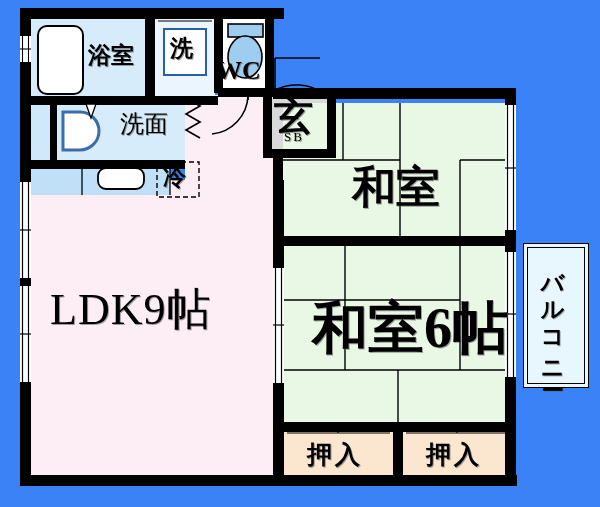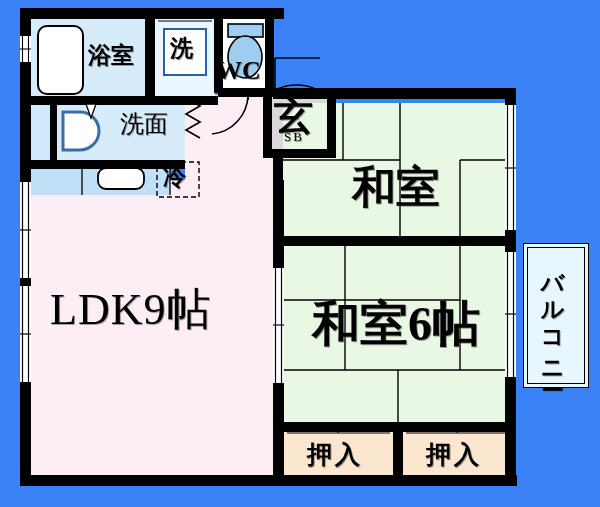--- a/index.html
+++ b/index.html
@@ -226,20 +226,20 @@
   <div class="label" style="left:163px;top:166px;font-size:23px;font-weight:bold;">冷</div>
 
   <div class="label" style="left:274px;top:96px;font-size:39px;font-weight:bold;">玄</div>
 
   <div class="label" style="left:284px;top:130px;font-size:13px;font-weight:normal;letter-spacing:2px;">SB</div>
 
   <div class="label" style="left:50px;top:288px;font-size:44px;font-weight:normal;letter-spacing:1px;">LDK9帖</div>
 
   <div class="label" style="left:352px;top:122px;font-size:44px;font-weight:bold;margin-top:44px;">和室</div>
 
-  <div class="label" style="left:312px;top:300px;font-size:48px;font-weight:bold;">和室6帖</div>
+  <div class="label" style="left:312px;top:300px;font-size:56px;font-weight:bold;">和室6帖</div>
 
   <div class="label" style="left:307px;top:442px;font-size:25px;font-weight:bold;letter-spacing:3px;">押入</div>
   <div class="label" style="left:426px;top:442px;font-size:25px;font-weight:bold;letter-spacing:3px;">押入</div>
 
   <div class="vlabel" style="left:540px;top:256px;font-size:23px;font-weight:bold;">バルコニー</div>
 
 </div>
 
 </body></html>

